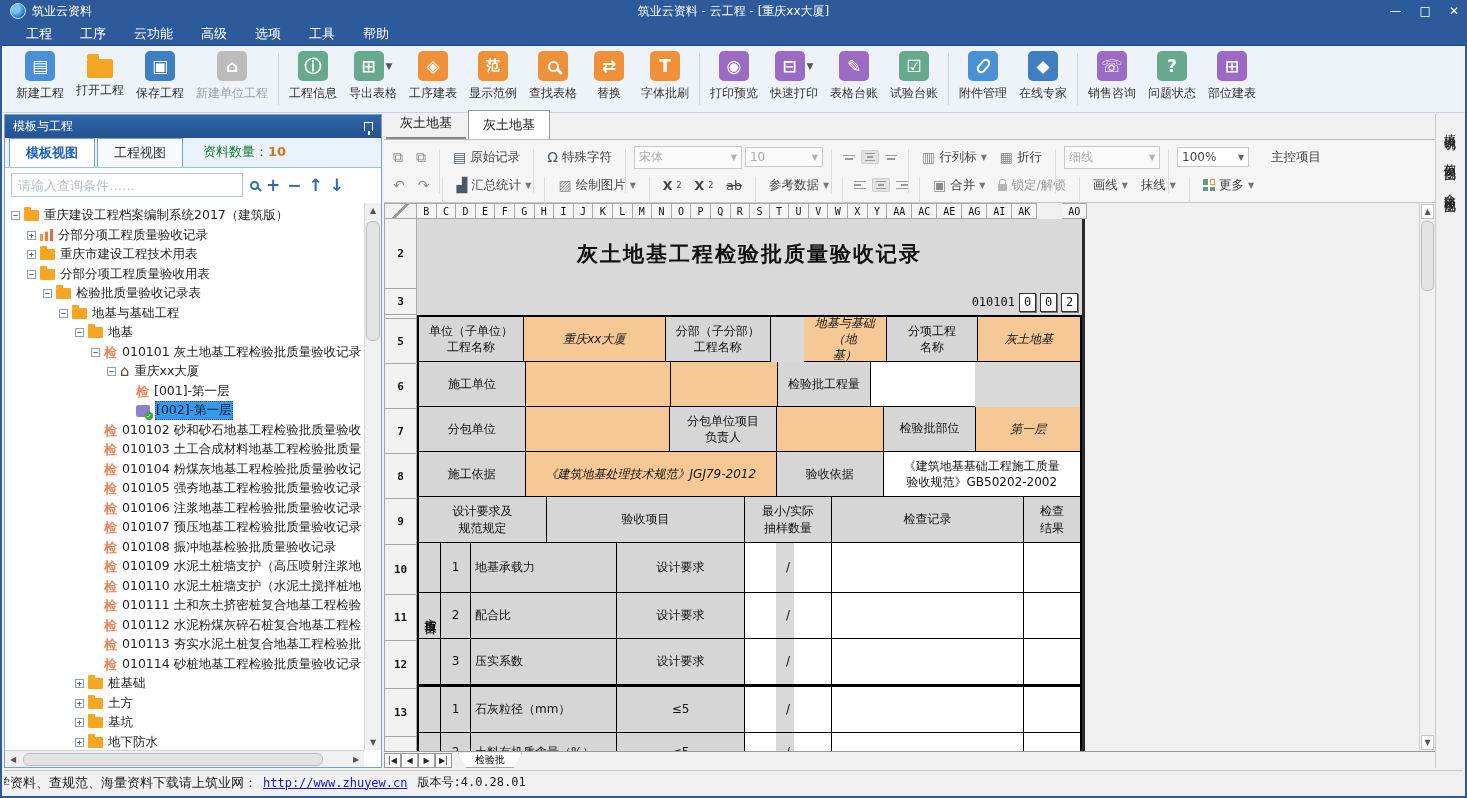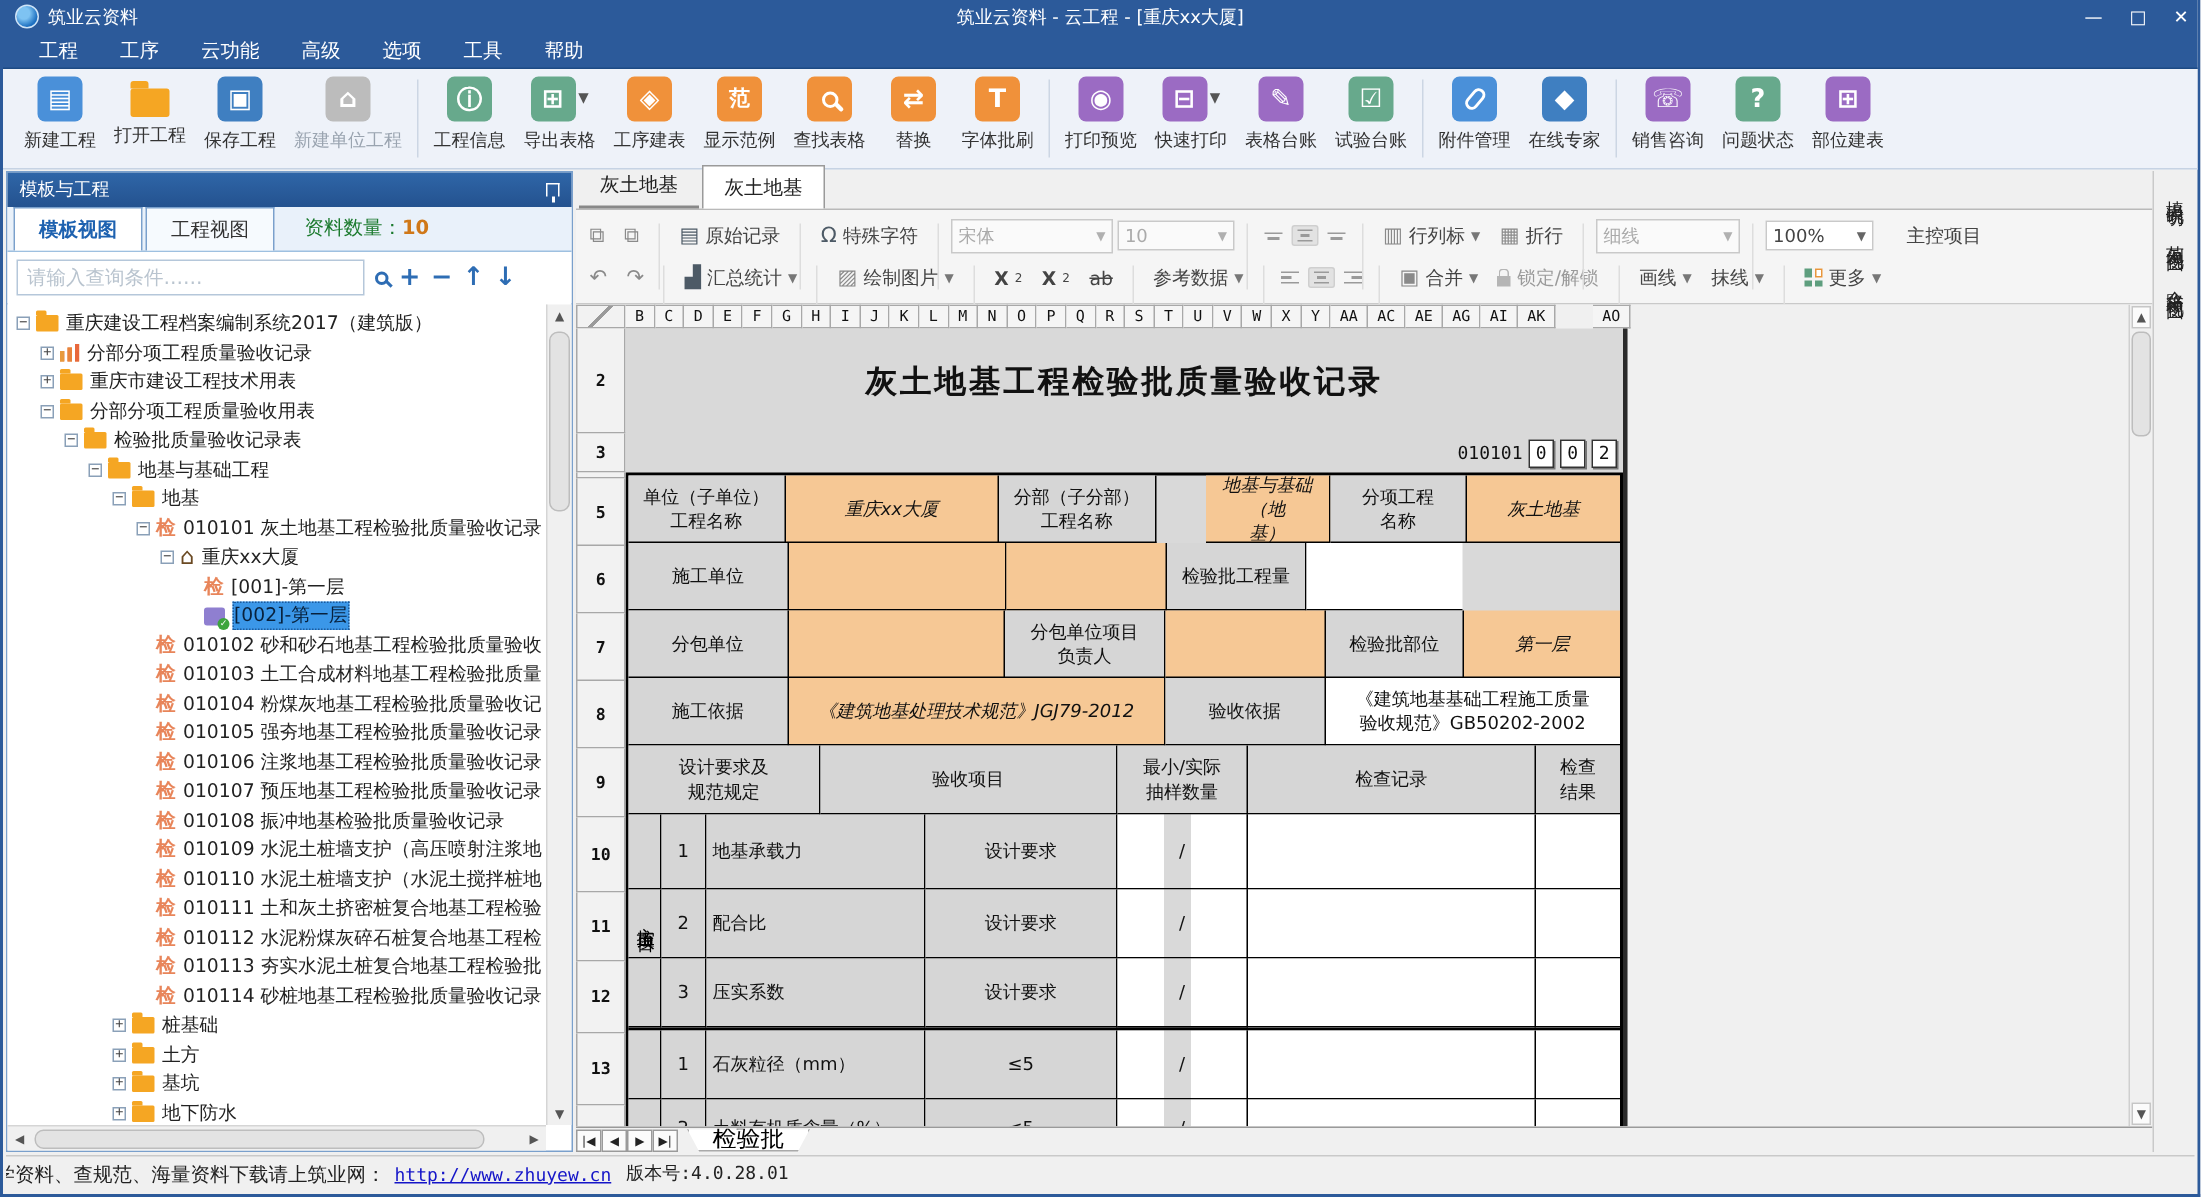--- a/index.html
+++ b/index.html
@@ -115,21 +115,21 @@
   .fc-blank { background:#fff; }
   .fc-qty { background:linear-gradient(90deg,#fff 0 36%,#d9d9d9 36% 57%,#fff 57%); }
   .vgroup { position:absolute; width:22px; display:flex; align-items:center; justify-content:center; writing-mode:vertical-rl; text-orientation:upright; letter-spacing:2px; font-size:12px; }
 
   .sheet-vscroll { position:absolute; right:0; top:0; bottom:0; width:16px; background:#f0f0f0; border-left:1px solid #cfcfcf; }
   .sheet-vscroll .sc-btn { border:1px solid #c6c6c6; background:#fbfbfb; margin:1px; width:13px; }
   .svs-thumb { position:absolute; top:18px; left:1px; width:13px; height:70px; background:#e3e3e3; border:1px solid #bdbdbd; border-radius:5px; }
 
   .sheetbar { position:absolute; left:0; bottom:0; height:17px; right:0; background:#f0f0f0; border-top:1px solid #9a9a9a; display:flex; align-items:center; }
   .nav-btn { width:17px; height:15px; border:1px solid #9a9a9a; background:#fbfbfb; font-size:8px; display:flex; align-items:center; justify-content:center; color:#222; }
-  .sheet-tab { margin-left:6px; background:#fff; border:1px solid #555; border-top:none; padding:0 16px; height:15px; font-size:16px; display:flex; align-items:center; clip-path:polygon(0 0,100% 0,calc(100% - 8px) 100%,8px 100%);font-family:Liberation Serif, serif; }
+  .sheet-tab { margin-left:6px; background:#fff; border:1px solid #555; border-top:none; padding:0 16px; height:15px; font-size:10px; display:flex; align-items:center; clip-path:polygon(0 0,100% 0,calc(100% - 8px) 100%,8px 100%);font-family:Liberation Serif, serif; }
 
   
   .rightstrip { position:absolute; right:2px; top:114px; width:28px; bottom:28px; background:#f0f0f0; border-left:1px solid #c9c9c9; display:flex; flex-direction:column; align-items:center; padding-top:10px; gap:22px; }
   .rs-item { writing-mode:vertical-rl; text-orientation:upright; font-size:12px; color:#222; letter-spacing:2px; }
 
   
   .statusbar { position:absolute; left:2px; right:2px; bottom:2px; height:24px; background:#f0f0f0; border-top:1px solid #c9c9c9; display:flex; align-items:center; font-size:13px; color:#222; overflow:hidden; }
   .statusbar .txt { margin-left:-7px; white-space:nowrap; }
   .statusbar a { color:#1515c8; font-family:"DejaVu Sans Mono",monospace; font-size:12px; margin:0 10px 0 6px; text-decoration:underline; }
   .statusbar .ver { font-family:"DejaVu Sans Mono",monospace; font-size:12px; }
@@ -697,21 +697,21 @@
               <div class="fcell fc-filled" style="width: 107px;"></div>
               <div class="fcell fc-label" style="width: 93px;">检验批工程量</div>
               <div class="fcell fc-blank" style="width: 104px;"></div>
             </div>
             <div class="frow" style="height: 45px;">
               <div class="fcell fc-label" style="width: 107px;">分包单位</div>
               <div class="fcell fc-filled" style="width: 145px;"></div>
               <div class="fcell fc-label" style="width: 107px;">分包单位项目
 负责人</div>
               <div class="fcell fc-filled" style="width: 107px;"></div>
-              <div class="fcell fc-label" style="width: 93px;">检验批部位</div>
+              <div class="fcell fc-label" style="width: 93px; font-family: Liberation Mono, monospace;">检验批部位</div>
               <div class="fcell fc-filled" style="width: 104px;">第一层</div>
             </div>
             <div class="frow" style="height: 45px;">
               <div class="fcell fc-label" style="width: 107px;">施工依据</div>
               <div class="fcell fc-filled" style="width: 252px;">《建筑地基处理技术规范》JGJ79-2012</div>
               <div class="fcell fc-label" style="width: 107px;">验收依据</div>
               <div class="fcell fc-blank" style="width: 197px;">《建筑地基基础工程施工质量
 验收规范》GB50202-2002</div>
             </div>
             <div class="frow" style="height: 46px;">

